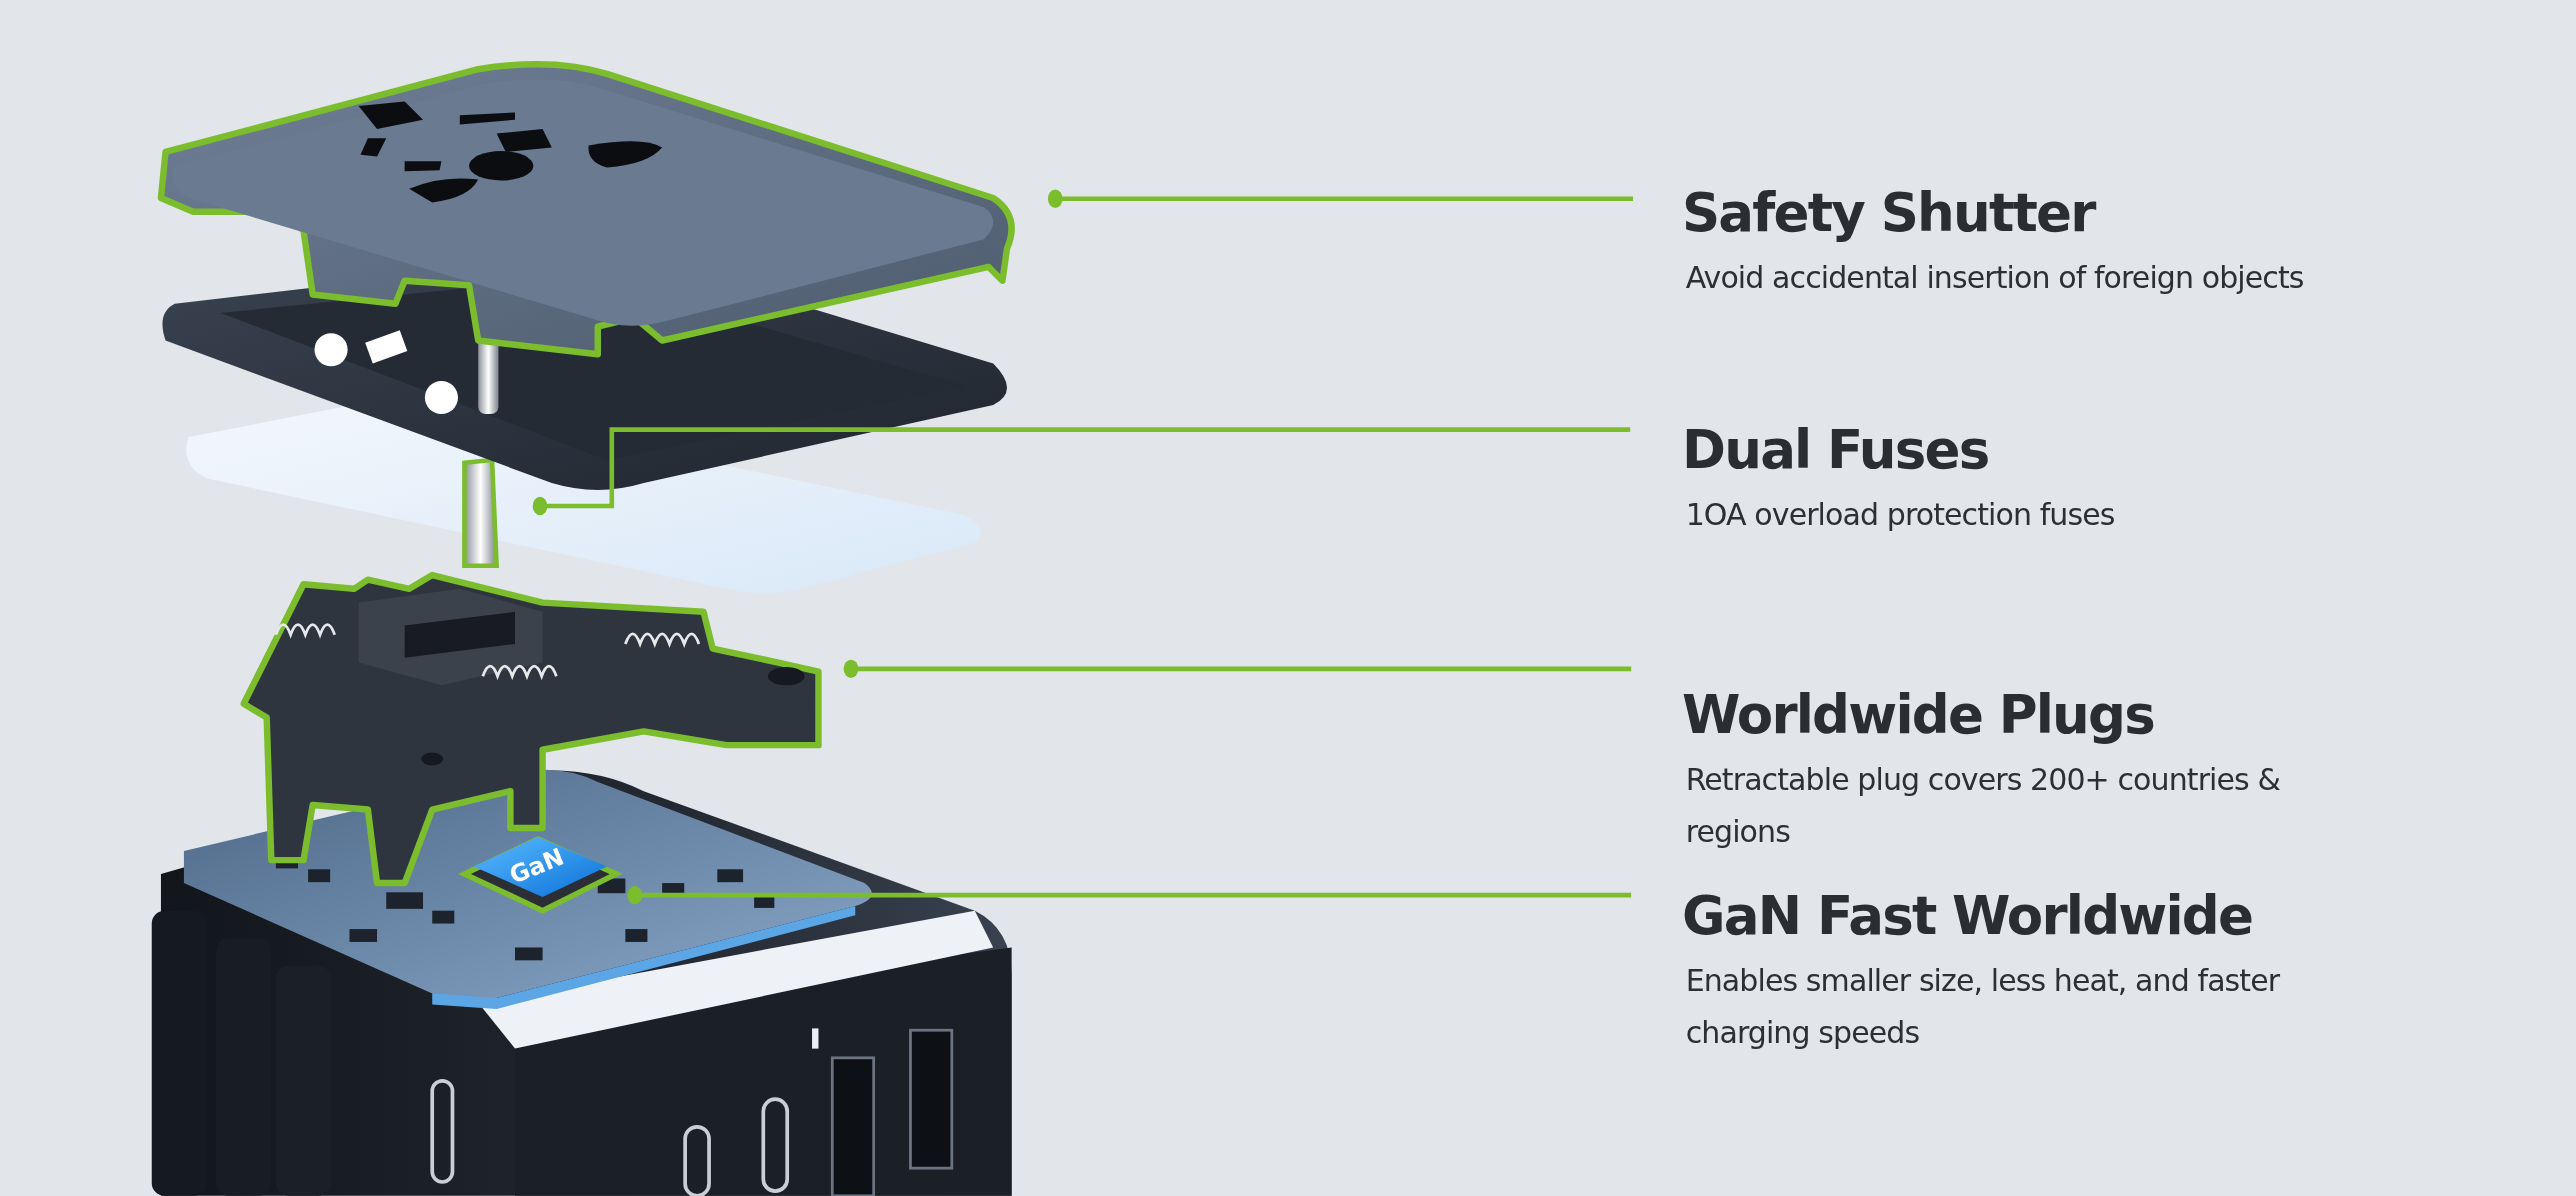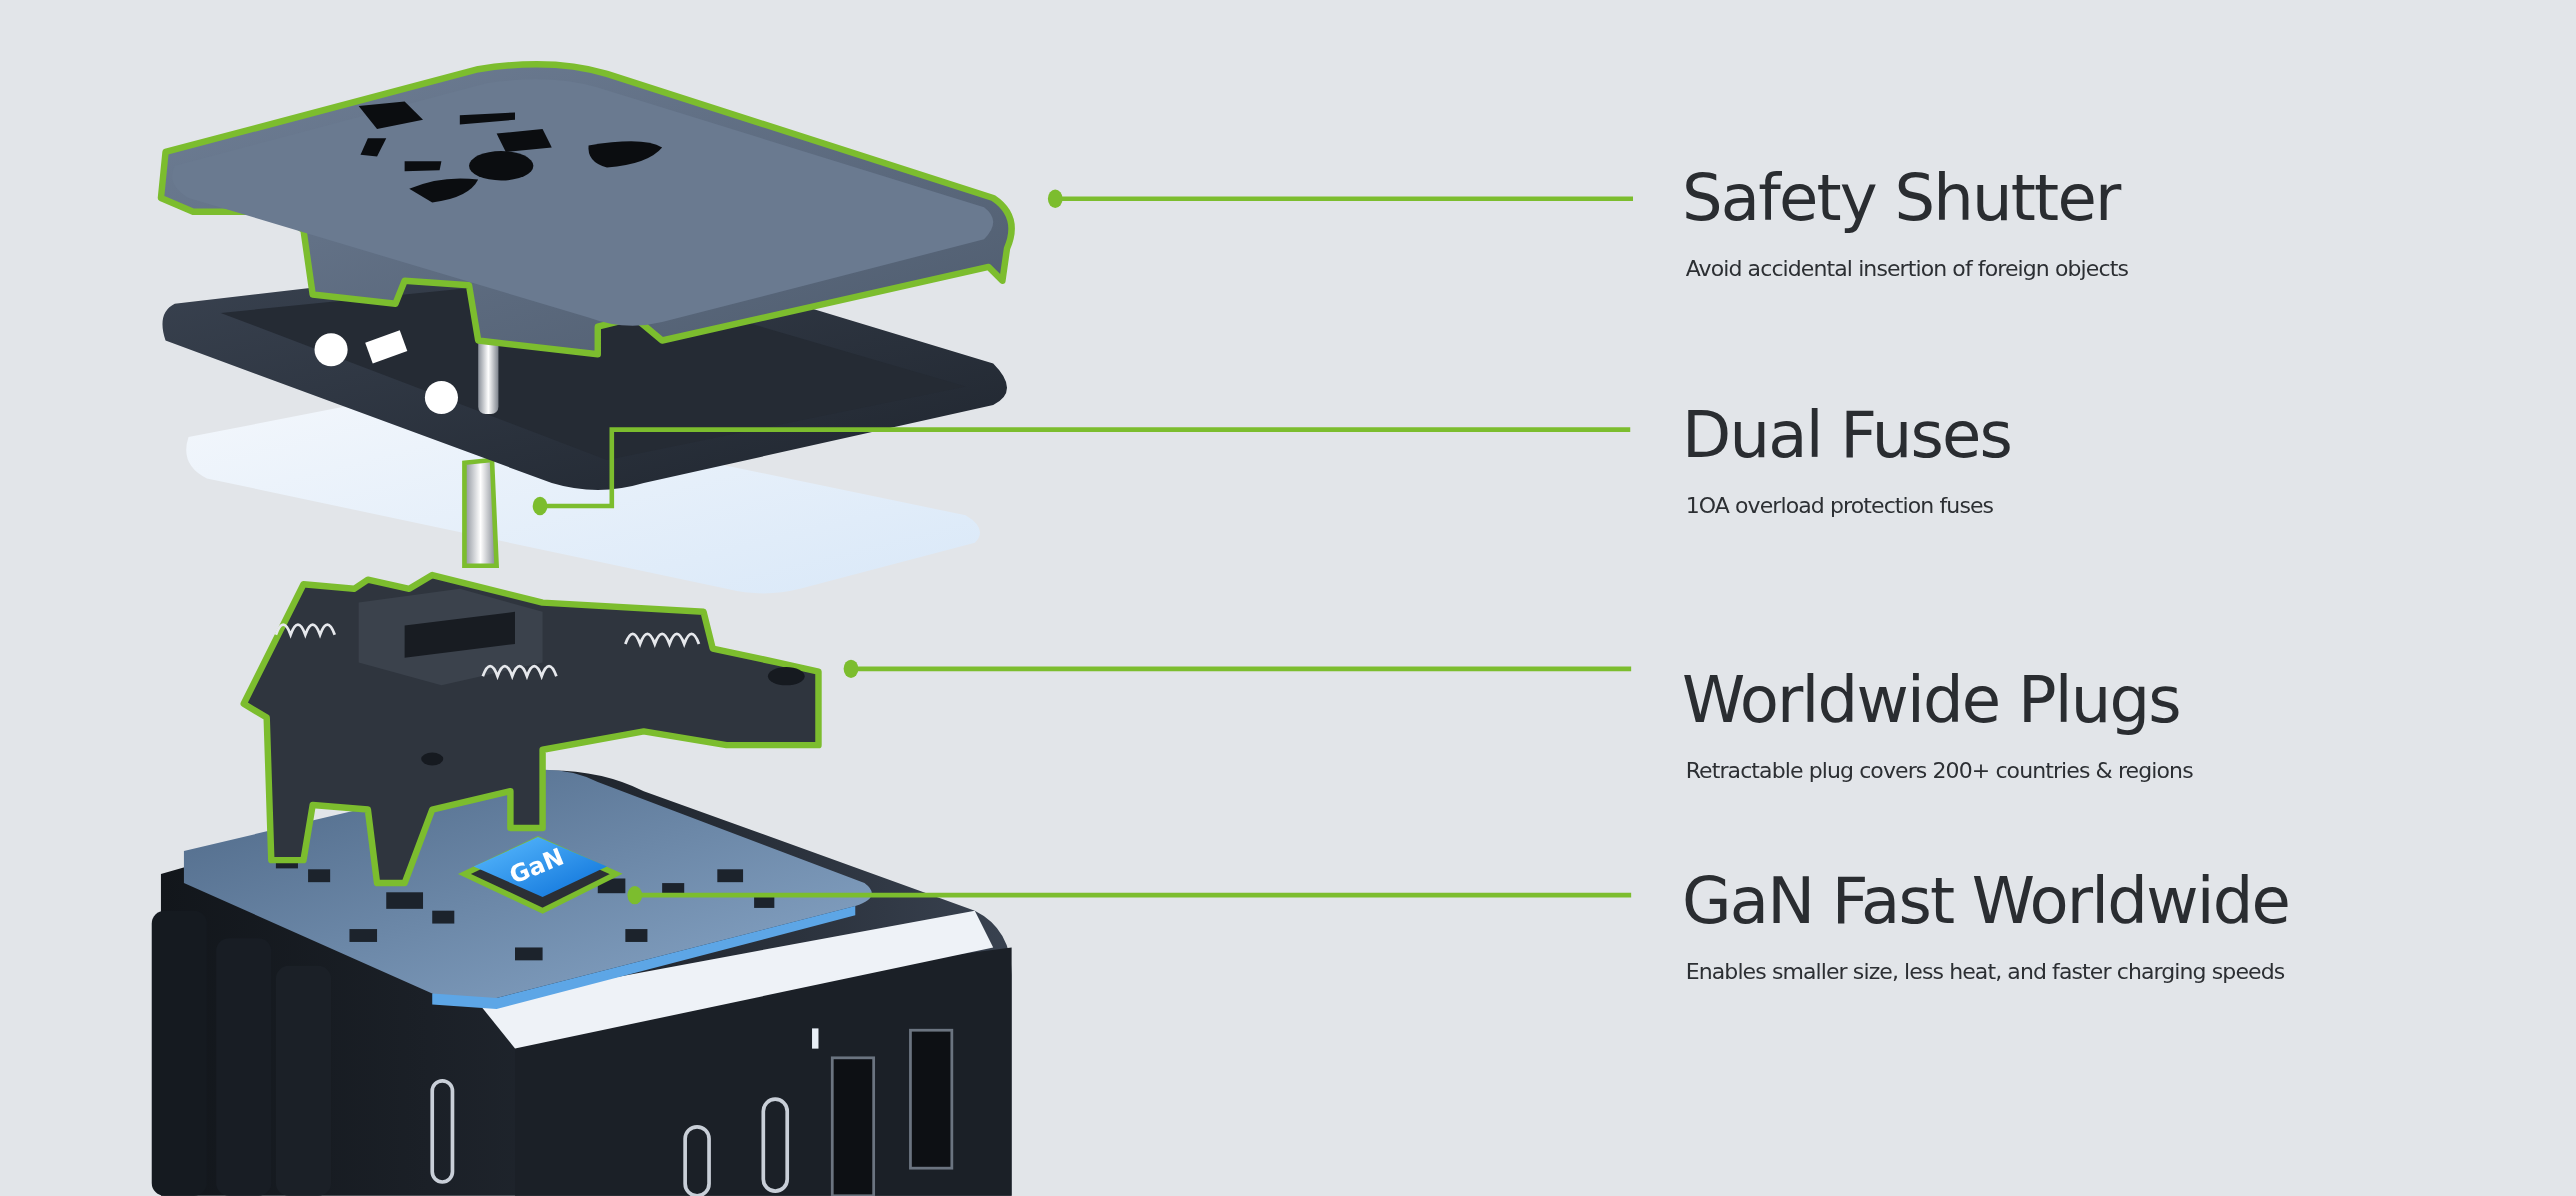--- a/index.html
+++ b/index.html
@@ -8,26 +8,26 @@
     background: #e2e5e9;
     position: relative;
     font-family: "DejaVu Sans", "Liberation Sans", sans-serif;
   }
   .stage { position: absolute; left: 0; top: 0; width: 2576px; height: 1196px; }
   .product { position: absolute; left: 0; top: 0; width: 1030px; height: 1196px; }
   .callouts { position: absolute; left: 0; top: 0; width: 2576px; height: 1196px; pointer-events: none; }
   .feature { position: absolute; left: 1682px; color: #2a2d31; }
   .feature .title {
     font-family: "DejaVu Sans", sans-serif;
-    font-weight: normal; font-size: 64px; letter-spacing: -1.8px;
-    line-height: 1; white-space: nowrap;
+    font-weight: bold; font-size: 53px; letter-spacing: -1.8px;
+    line-height: 1; white-space: nowrap; margin-top: 20px;
   }
   .feature .desc {
     font-family: "DejaVu Sans", sans-serif;
-    font-size: 22px; letter-spacing: -0.9px;
+    font-size: 30px; letter-spacing: -0.9px;
     line-height: 52px; margin-top: 13px; margin-left: 3.7px;
     color: #2c2f33; width: 699px;
   }
   #f-shutter { top: 166px; }
   #f-fuses { top: 403px; }
   #f-plugs { top: 668px; }
   #f-gan { top: 869px; }
 </style>
 </head>
 <body>

